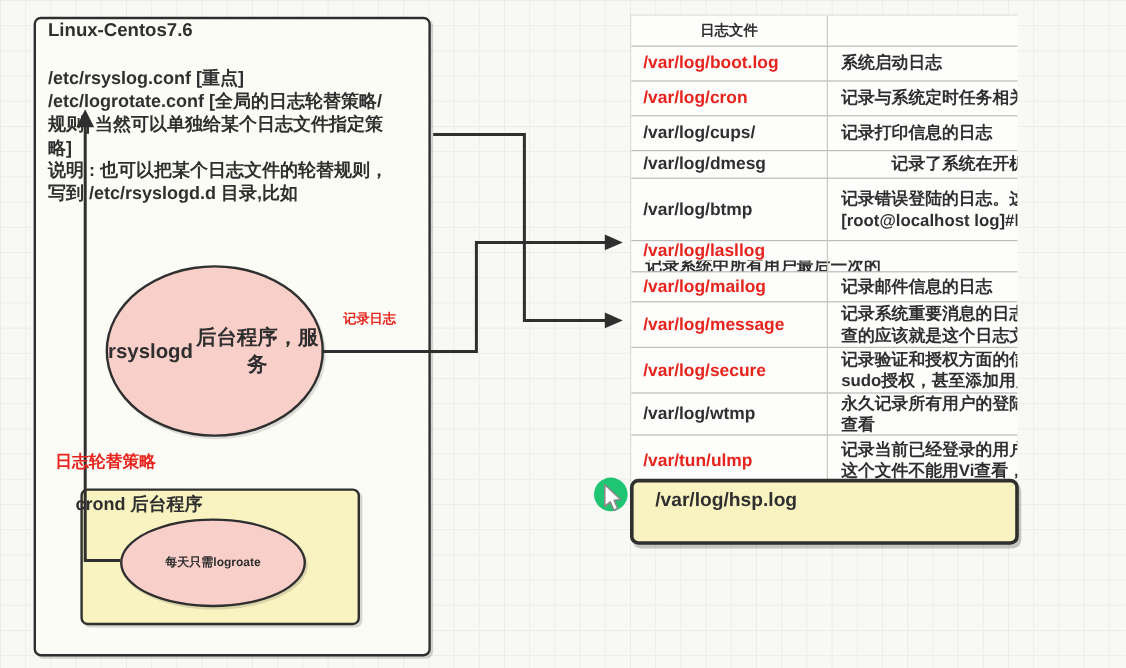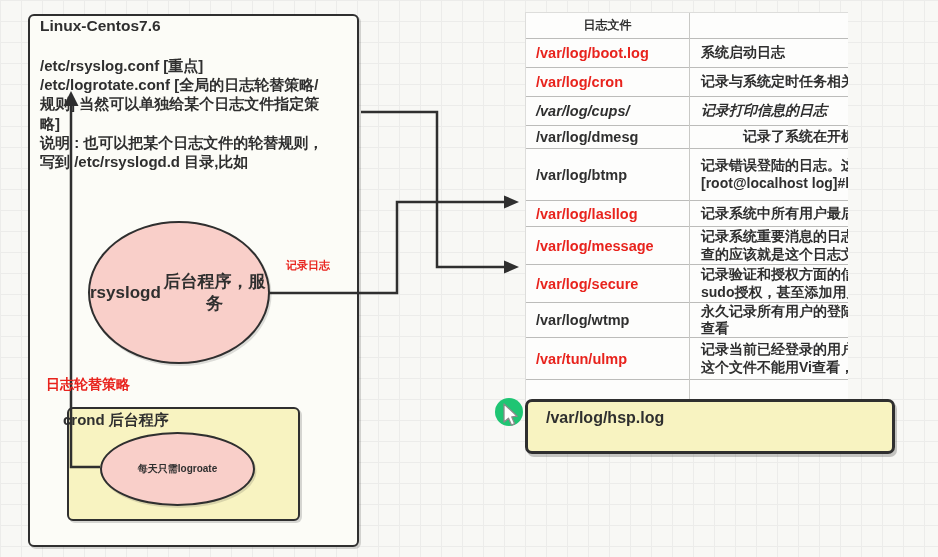--- a/index.html
+++ b/index.html
@@ -69,21 +69,21 @@
   .trow { display:flex; border-bottom:1px solid #bcbcba; }
   .c1 { width:163px; flex:none; padding-left:10px; display:flex; align-items:center;
         font-size:14.5px; font-weight:bold; white-space:nowrap; overflow:hidden; }
   .c1.red { color:#e8231d; }
   .c2 { flex:1; padding-left:12px; display:flex; flex-direction:column; justify-content:center;
         font-size:14px; font-weight:bold; overflow:hidden; }
   .c2 div { white-space:nowrap; line-height:17.5px; }
 
   
   .hsp-input {
-    left:525px; top:399px; width:370px; height:55px;
+    left:525px; top:399px; width:324px; height:55px;
     background:#f8f3c1; border:3px solid #2f2f2f; border-radius:7px;
     box-shadow:2px 3px 0 rgba(40,40,40,.25);
     padding:7px 0 0 18px;
     font-size:16px; font-weight:bold;
     z-index:5;
   }
 
   
   .cursor-halo { left:495px; top:398px; width:28px; height:28px;
                  background:#1fc573; border-radius:50%; z-index:6; }
@@ -146,43 +146,49 @@
         <div class="c2">
           <div>系统启动日志</div>
         </div>
       </div>
       <div class="trow" style="height: 29px;">
         <div class="c1 red">/var/log/cron</div>
         <div class="c2">
           <div>记录与系统定时任务相关的日志</div>
         </div>
       </div>
-      <div class="trow" style="height: 29px; font-style: italic;">
+      <div class="trow" style="height: 29px;">
         <div class="c1">/var/log/cups/</div>
         <div class="c2">
           <div>记录打印信息的日志</div>
         </div>
       </div>
       <div class="trow" style="height: 23px; gap: 42px;">
         <div class="c1">/var/log/dmesg</div>
         <div class="c2">
           <div>记录了系统在开机时内核自检的</div>
         </div>
       </div>
       <div class="trow" style="height: 52px;">
         <div class="c1">/var/log/btmp</div>
         <div class="c2">
           <div>记录错误登陆的日志。这个文件</div>
           <div>[root@localhost log]#lastb</div>
         </div>
       </div>
-      <div class="trow" style="height: 26px;">
+      <div class="trow" style="height: 26px; flex-direction: column;">
         <div class="c1 red">/var/log/lasllog</div>
         <div class="c2">
           <div>记录系统中所有用户最后一次的</div>
+        </div>
+      </div>
+      <div class="trow" style="height: 25px;">
+        <div class="c1 red">/var/log/mailog</div>
+        <div class="c2">
+          <div>记录邮件信息的日志</div>
         </div>
       </div>
       <div class="trow" style="height: 38px;">
         <div class="c1 red">/var/log/message</div>
         <div class="c2">
           <div>记录系统重要消息的日志.这个</div>
           <div>查的应该就是这个日志文件</div>
         </div>
       </div>
       <div class="trow" style="height: 38px;">

